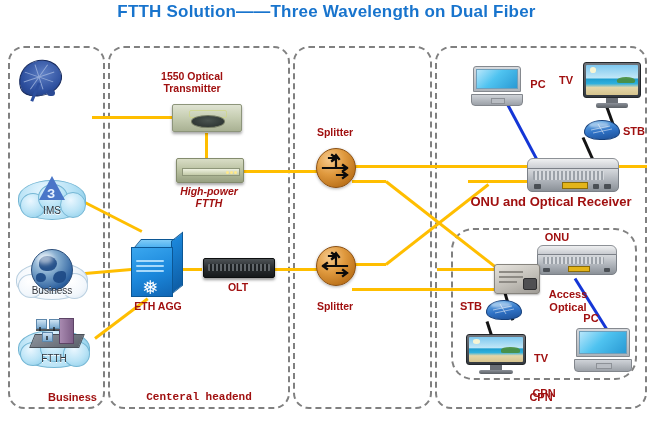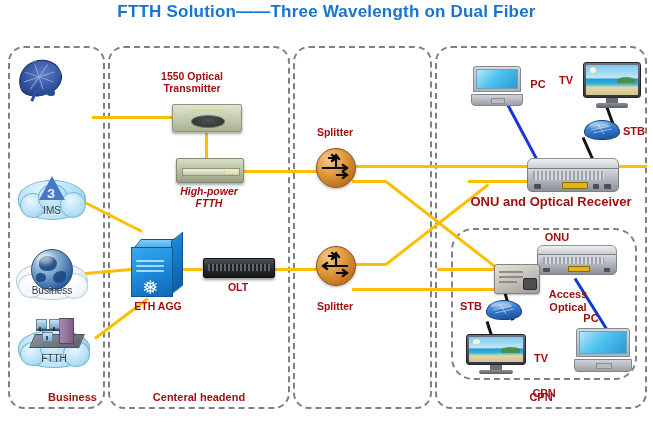--- a/index.html
+++ b/index.html
@@ -202,21 +202,21 @@
   <div id="title">FTTH Solution——Three Wavelength on Dual Fiber</div>
 
   <div class="zone" style="left:8px;top:46px;width:97px;height:363px;"></div>
   <div class="zone" style="left:108px;top:46px;width:182px;height:363px;"></div>
   <div class="zone" style="left:293px;top:46px;width:139px;height:363px;"></div>
   <div class="zone" style="left:435px;top:46px;width:212px;height:363px;"></div>
 
   <div class="subzone" style="left:451px;top:228px;width:186px;height:152px;"></div>
 
   <div class="zone-label" style="left:24px;top:391px;width:97px;">Business</div>
-  <div class="zone-label" style="left:108px;top:391px;width:182px;">Centeral headend</div>
+  <div class="zone-label" style="left:108px;top:391px;width:182px;font-family:Liberation Mono, monospace;">Centeral headend</div>
   <div class="zone-label" style="left:435px;top:391px;width:212px;">CPN</div>
 
   <div class="wire wire-h" style="left:92px;top:116px;width:82px;"></div>
 
   <div class="wire wire-v" style="left:205px;top:133px;height:32px;"></div>
 
   <div class="wire wire-h" style="left:243px;top:170px;width:87px;"></div>
 
   <div class="wire wire-h" style="left:83px;top:200px;width:66px;transform:rotate(27deg);"></div>
 

